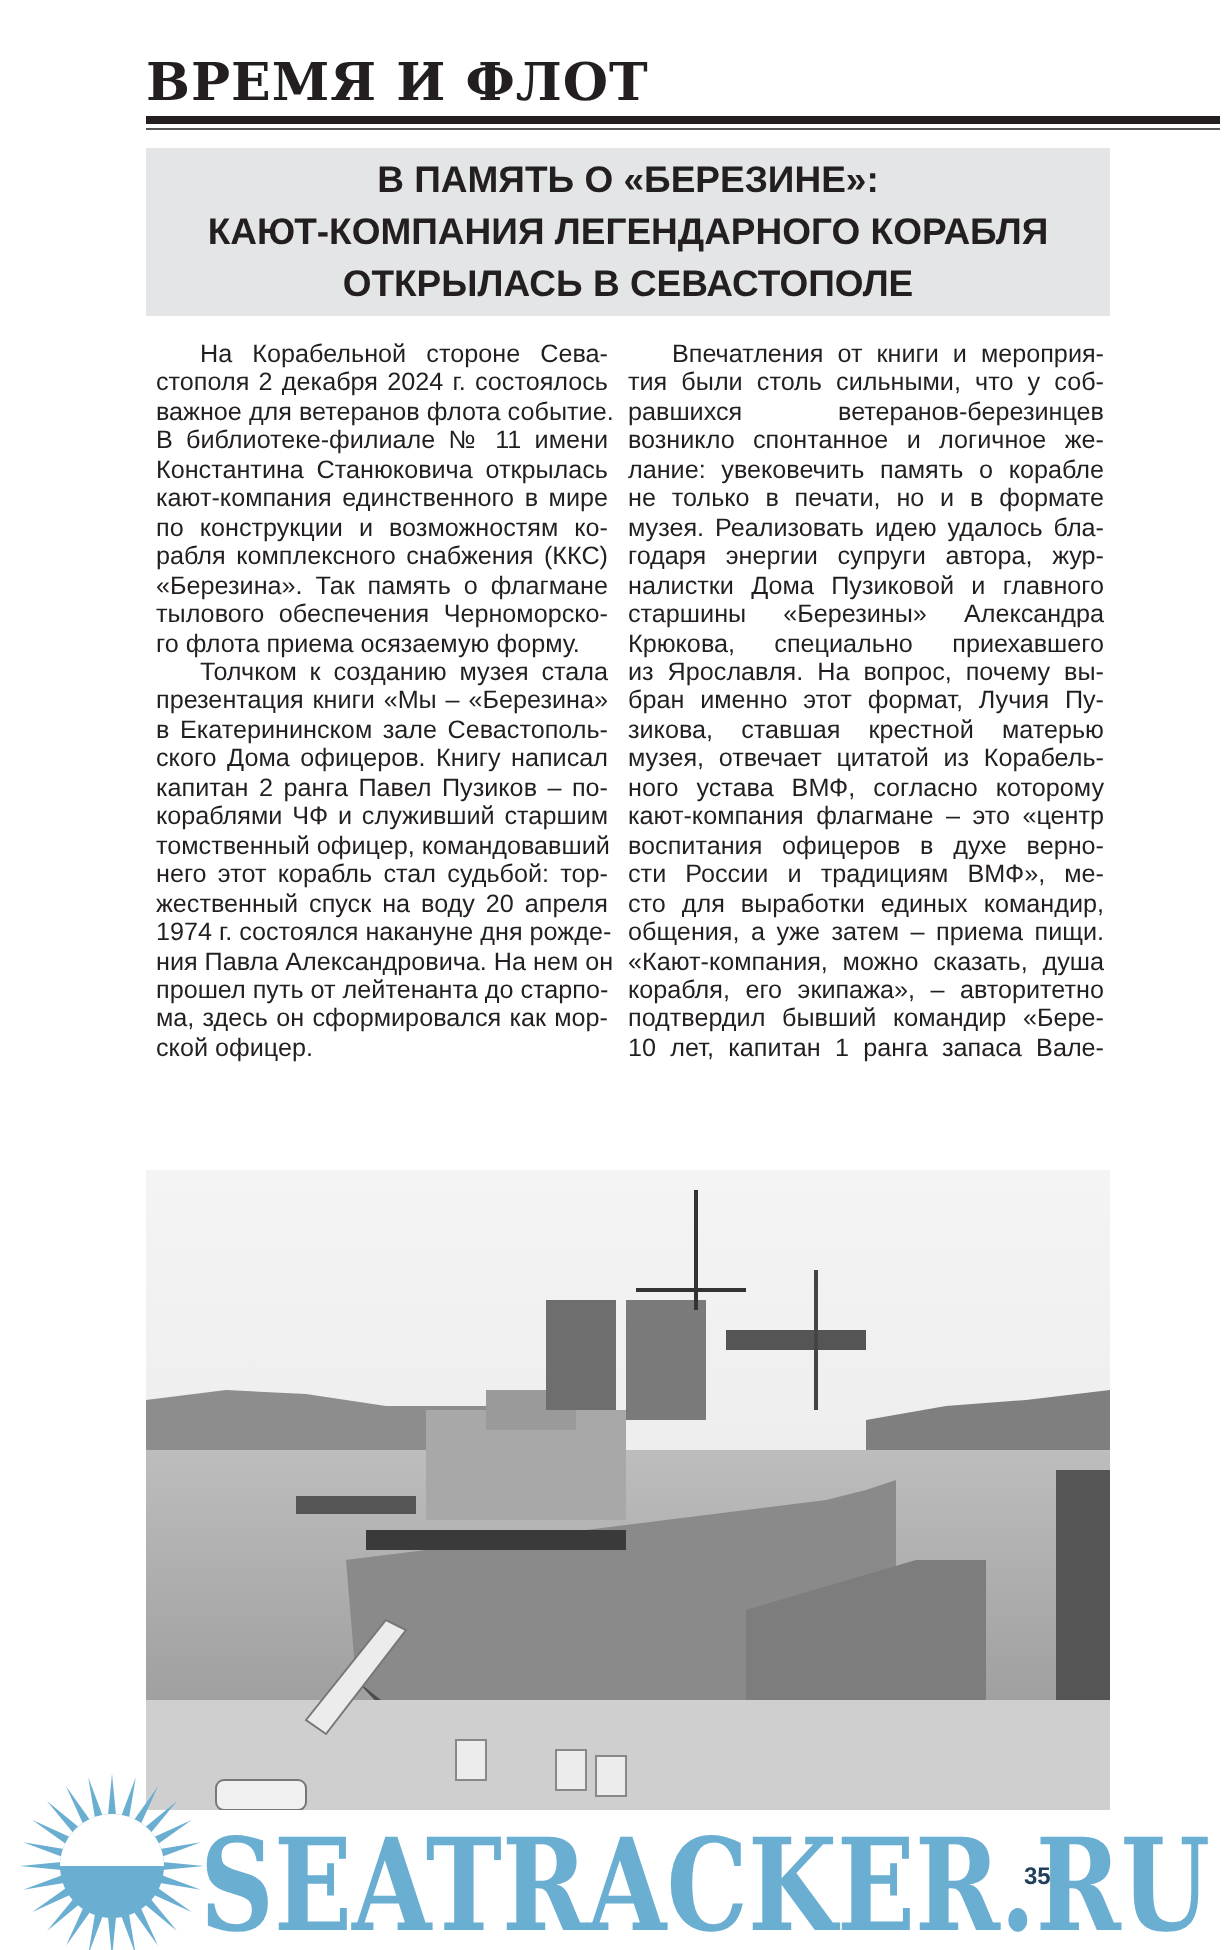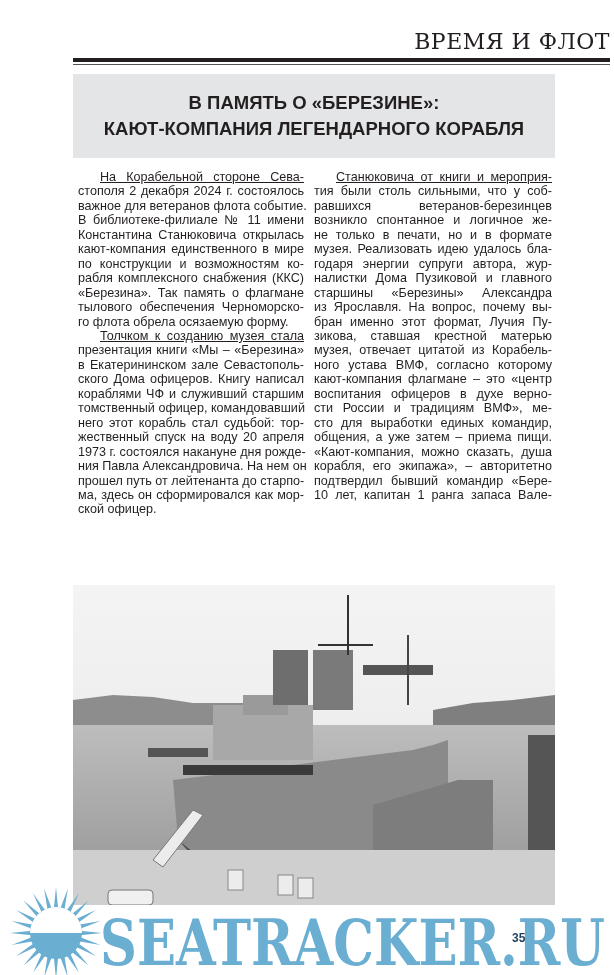--- a/index.html
+++ b/index.html
@@ -2,96 +2,100 @@
 <html><head>
 <meta charset="utf-8">
 <style>
   html, body { margin:0; padding:0; }
   body {
     width:614px; height:975px; position:relative; overflow:hidden;
     background:#ffffff; font-family:"Liberation Sans", sans-serif; color:#231f20;
   }
   .section-header {
     position:absolute; left:73px; top:26px; width:537px; height:32px;
-    text-align:right; font-family:"DejaVu Serif", serif; font-weight:normal;
-    font-size:22px; letter-spacing:0.5px; color:#231f20; line-height:32px;
+    text-align:left; font-family:"DejaVu Serif", serif; font-weight:bold;
+    font-size:26px; letter-spacing:0.5px; color:#231f20; line-height:32px;
   }
   .rule-thick { position:absolute; left:73px; top:58px; width:537px; height:4px; background:#231f20; }
   .rule-thin { position:absolute; left:73px; top:64px; width:537px; height:1px; background:#555; }
   .title-box {
     position:absolute; left:73px; top:74px; width:482px; height:84px;
     background:#e4e5e7; display:flex; flex-direction:column; align-items:center; justify-content:center;
   }
   .title-line { font-weight:bold; font-size:18.5px; line-height:26px; color:#231f20; white-space:nowrap; }
   .column {
     position:absolute; top:170px; font-size:12.6px; line-height:14.45px; color:#231f20;
     text-align:justify; hyphens:manual;
   }
   .col-left { left:78px; width:226px; }
   .col-right { left:314px; width:238px; }
   .line { display:block; text-align:justify; text-align-last:justify; white-space:nowrap; }
-  .line.indent { padding-left:22px;text-decoration:underline; }
+  .line.indent { padding-left:22px; }
   .line.last { text-align-last:left; }
   .photo {
     position:absolute; left:73px; top:585px; width:482px; height:320px; overflow:hidden;
     background:#c8c8c8;
   }
   .watermark { position:absolute; left:0; top:885px; width:604px; height:90px; pointer-events:none; }
   .page-number {
     position:absolute; left:512px; top:931px; font-weight:bold; font-size:12px; color:#1f3f5a;
   }
 </style>
 </head>
 <body>
 
 <div class="section-header">ВРЕМЯ И ФЛОТ</div>
 <div class="rule-thick"></div>
 <div class="rule-thin"></div>
 
 <div class="title-box">
   <div class="title-line">В ПАМЯТЬ О «БЕРЕЗИНЕ»:</div>
   <div class="title-line">КАЮТ-КОМПАНИЯ ЛЕГЕНДАРНОГО КОРАБЛЯ</div>
+  <div class="title-line">ОТКРЫЛАСЬ В СЕВАСТОПОЛЕ</div>
 </div>
 
 <div class="column col-left" id="col-left">
     <span class="line indent">На Корабельной стороне Сева-</span>
     <span class="line">стополя 2 декабря 2024 г. состоялось</span>
     <span class="line">важное для ветеранов флота событие.</span>
     <span class="line">В библиотеке-филиале № 11 имени</span>
     <span class="line">Константина Станюковича открылась</span>
     <span class="line">кают-компания единственного в мире</span>
     <span class="line">по конструкции и возможностям ко-</span>
     <span class="line">рабля комплексного снабжения (ККС)</span>
     <span class="line">«Березина». Так память о флагмане</span>
     <span class="line">тылового обеспечения Черноморско-</span>
-    <span class="line last">го флота обрела осязаемую форму.</span>
+    <span class="line last">го флота приема осязаемую форму.</span>
     <span class="line indent">Толчком к созданию музея стала</span>
     <span class="line">презентация книги «Мы – «Березина»</span>
     <span class="line">в Екатерининском зале Севастополь-</span>
     <span class="line">ского Дома офицеров. Книгу написал</span>
+    <span class="line">капитан 2 ранга Павел Пузиков – по-</span>
     <span class="line">кораблями ЧФ и служивший старшим</span>
     <span class="line">томственный офицер, командовавший</span>
     <span class="line">него этот корабль стал судьбой: тор-</span>
     <span class="line">жественный спуск на воду 20 апреля</span>
-    <span class="line">1973 г. состоялся накануне дня рожде-</span>
+    <span class="line">1974 г. состоялся накануне дня рожде-</span>
     <span class="line">ния Павла Александровича. На нем он</span>
     <span class="line">прошел путь от лейтенанта до старпо-</span>
     <span class="line">ма, здесь он сформировался как мор-</span>
     <span class="line last">ской офицер.</span>
   </div>
 <div class="column col-right" id="col-right">
-    <span class="line indent">Станюковича от книги и мероприя-</span>
+    <span class="line indent">Впечатления от книги и мероприя-</span>
     <span class="line">тия были столь сильными, что у соб-</span>
     <span class="line">равшихся ветеранов-березинцев</span>
     <span class="line">возникло спонтанное и логичное же-</span>
+    <span class="line">лание: увековечить память о корабле</span>
     <span class="line">не только в печати, но и в формате</span>
     <span class="line">музея. Реализовать идею удалось бла-</span>
     <span class="line">годаря энергии супруги автора, жур-</span>
     <span class="line">налистки Дома Пузиковой и главного</span>
     <span class="line">старшины «Березины» Александра</span>
+    <span class="line">Крюкова, специально приехавшего</span>
     <span class="line">из Ярославля. На вопрос, почему вы-</span>
     <span class="line">бран именно этот формат, Лучия Пу-</span>
     <span class="line">зикова, ставшая крестной матерью</span>
     <span class="line">музея, отвечает цитатой из Корабель-</span>
     <span class="line">ного устава ВМФ, согласно которому</span>
     <span class="line">кают-компания флагмане – это «центр</span>
     <span class="line">воспитания офицеров в духе верно-</span>
     <span class="line">сти России и традициям ВМФ», ме-</span>
     <span class="line">сто для выработки единых командир,</span>
     <span class="line">общения, а уже затем – приема пищи.</span>

